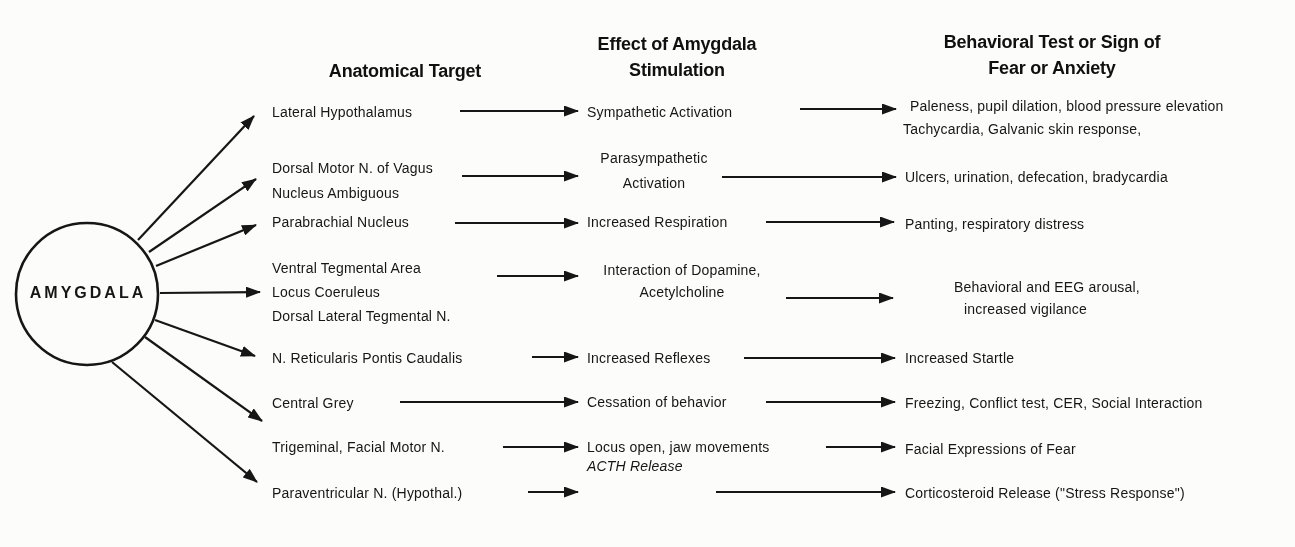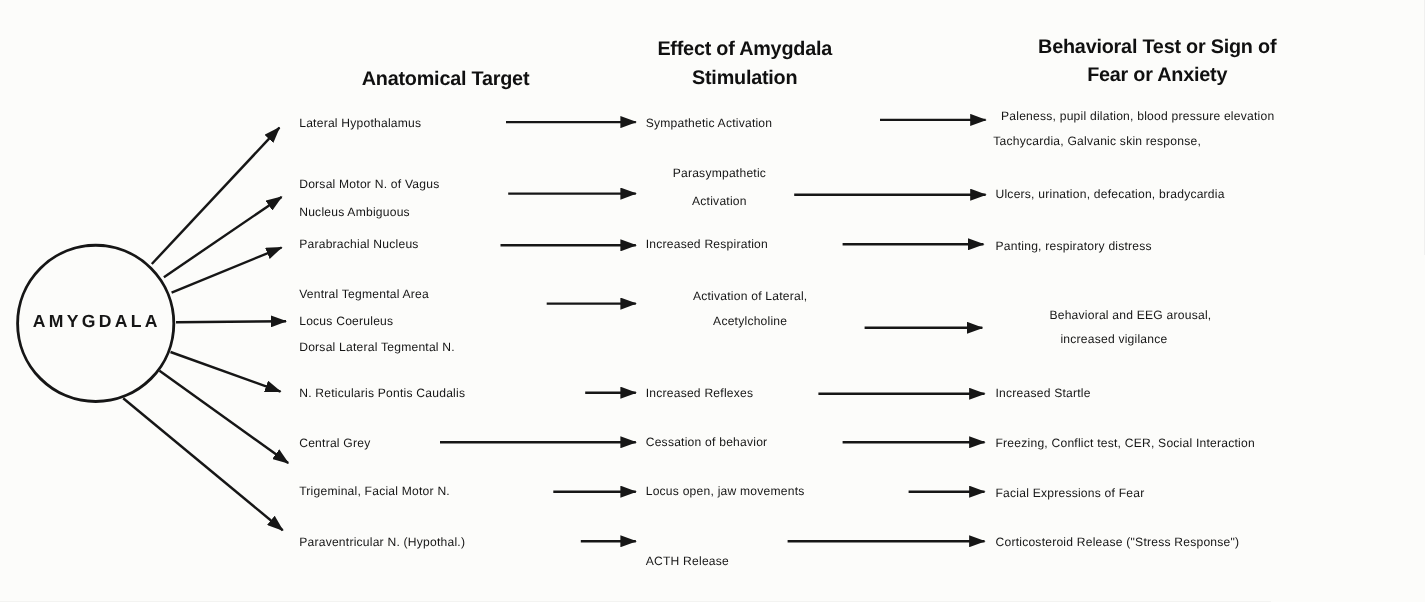--- a/index.html
+++ b/index.html
@@ -7,21 +7,21 @@
     position:relative;
     width:1295px;height:547px;
     background:#fcfcfa;
     font-family:"Liberation Sans","DejaVu Sans",sans-serif;
     color:#161616;
     overflow:hidden;
   }
   #wires{position:absolute;left:0;top:0;width:1295px;height:547px;}
   .txt{
     position:absolute;
-    font-size:11px;
+    font-size:14px;
     line-height:22px;
     letter-spacing:0.2px;
     white-space:nowrap;
     color:#161616;
   }
   .hdr{
     position:absolute;
     font-size:18px;
     font-weight:bold;
     line-height:26px;
@@ -117,27 +117,27 @@
   <div class="txt" style="left:272px;top:436px;">Trigeminal, Facial Motor N.</div>
   <div class="txt" style="left:272px;top:482px;">Paraventricular N. (Hypothal.)</div>
 
   <div class="txt" style="left:587px;top:101px;">Sympathetic Activation</div>
   <div class="txt stack2 ctr" style="left:584px;top:146px;width:140px;">
     <span class="line">Parasympathetic</span>
     <span class="line">Activation</span>
   </div>
   <div class="txt" style="left:587px;top:211px;">Increased Respiration</div>
   <div class="txt ctr" style="left:583px;top:259px;width:198px;line-height:22px;">
-    <span class="line">Activation of Lateral,</span>
+    <span class="line">Interaction of Dopamine,</span>
     <span class="line">Acetylcholine</span>
   </div>
   <div class="txt" style="left:587px;top:347px;">Increased Reflexes</div>
   <div class="txt" style="left:587px;top:391px;text-align:right;">Cessation of behavior</div>
   <div class="txt" style="left:587px;top:436px;">Locus open, jaw movements</div>
-  <div class="txt" style="left:587px;top:500px;">ACTH Release</div>
+  <div class="txt" style="left:587px;top:455px;font-style:italic;">ACTH Release</div>
 
   <div class="txt" style="left:903px;top:95px;line-height:23px;">
     <span class="line" style="padding-left:7px;">Paleness, pupil dilation, blood pressure elevation</span>
     <span class="line">Tachycardia, Galvanic skin response,</span>
   </div>
   <div class="txt" style="left:905px;top:166px;">Ulcers, urination, defecation, bradycardia</div>
   <div class="txt" style="left:905px;top:213px;">Panting, respiratory distress</div>
   <div class="txt" style="left:954px;top:276px;line-height:22px;">
     <span class="line">Behavioral and EEG arousal,</span>
     <span class="line" style="padding-left:10px;">increased vigilance</span>

